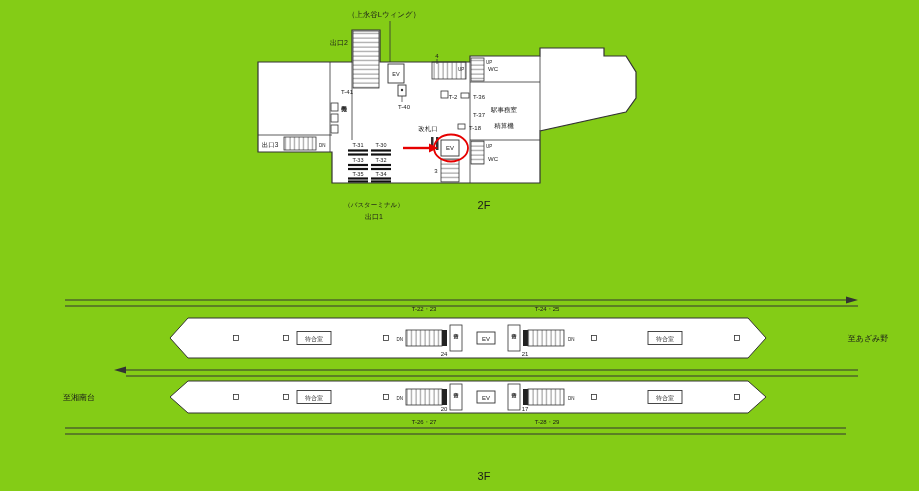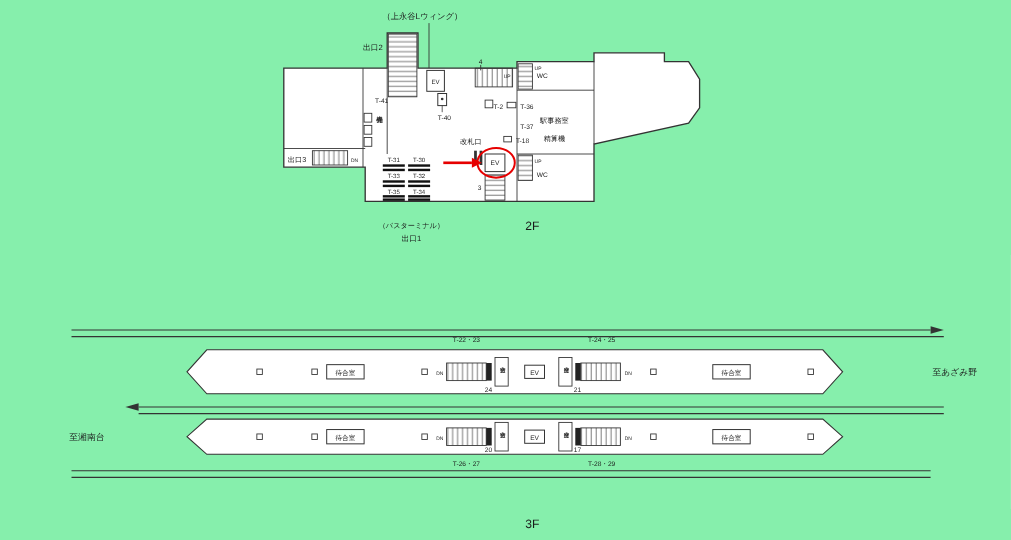--- a/index.html
+++ b/index.html
@@ -1,16 +1,16 @@
 <!DOCTYPE html>
 <html><head>
 <meta charset="utf-8">
 <style>
   html,body{margin:0;padding:0;background:#fff;}
-  .page{width:919px;height:491px;position:relative;margin:0 auto;background:#86efac;}
+  .page{width:919px;height:491px;position:relative;margin:0 auto;background:#84cc16;}
   svg{display:block;}
   text{font-family:"Liberation Sans","DejaVu Sans",sans-serif;fill:#1a1a1a;}
   .vtext{writing-mode:vertical-rl;text-orientation:upright;}
 </style>
 </head>
 <body>
 
 <div class="page">
 <svg width="919" height="491" viewBox="0 0 919 491" xmlns="http://www.w3.org/2000/svg">
   <defs>

